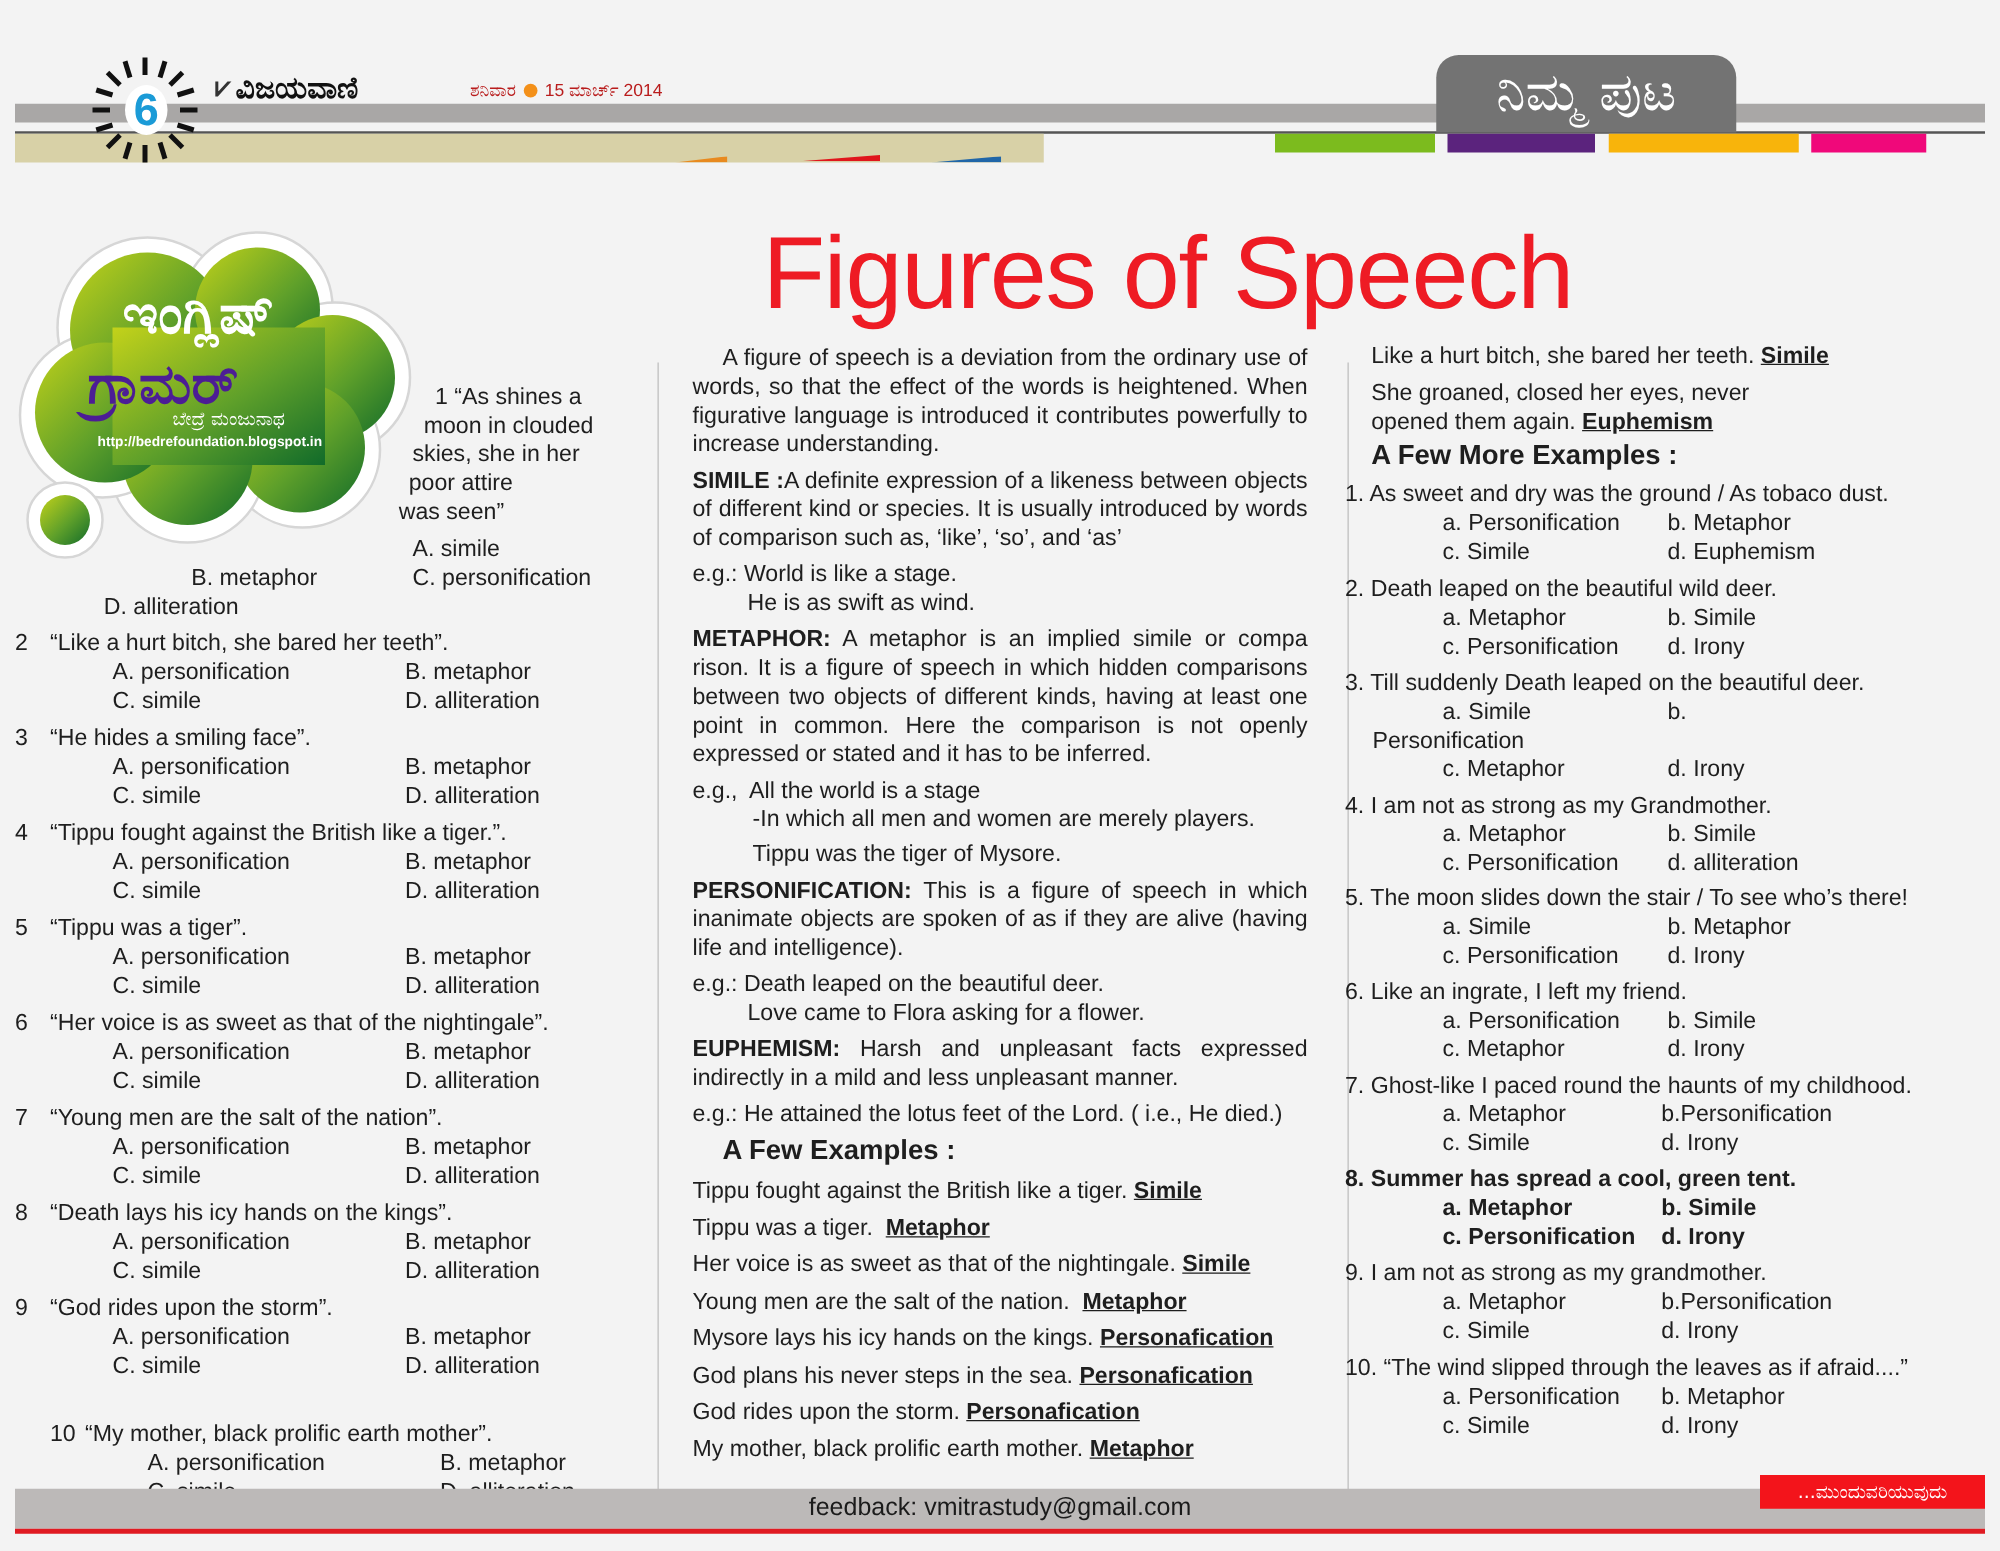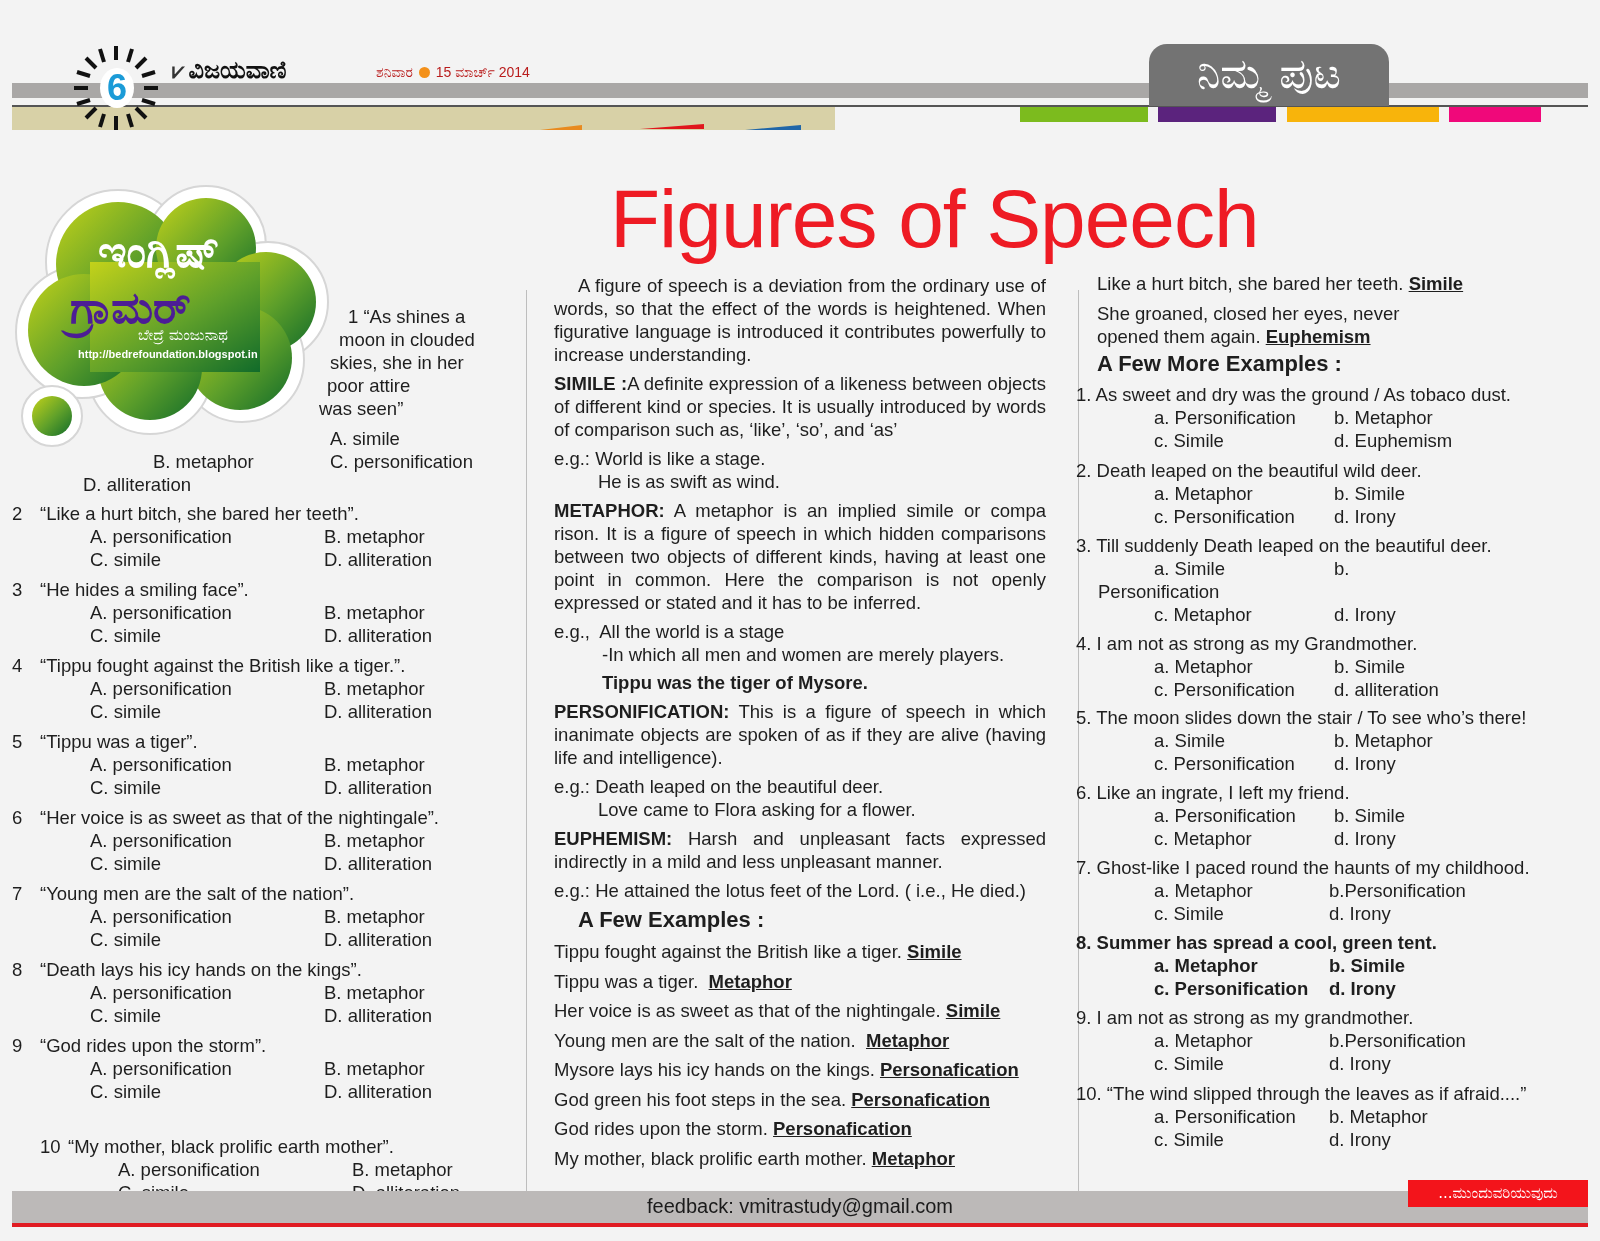--- a/index.html
+++ b/index.html
@@ -247,21 +247,21 @@
     <span>e.g.:</span>
     <span>World is like a stage.</span><br>
     <span class="indent">He is as swift as wind.</span>
   </p>
 
   <p class="just"><span class="b">METAPHOR:</span> <span>A metaphor is an implied simile or compa rison. It is a figure of speech in which hidden comparisons between two objects of different kinds, having at least one point in common. Here the comparison is not openly expressed or stated and it has to be inferred.</span></p>
   <p>
     <span>e.g.,</span>&nbsp;
     <span>All the world is a stage</span><br>
     <span class="indent" style="padding-left:48px;">-In which all men and women are merely players.</span><br>
-    <span style="padding-left:48px;display:inline-block;margin-top:5px;font-weight:bold;">Tippu was the tiger of Mysore.</span>
+    <span style="padding-left:48px;display:inline-block;margin-top:5px;">Tippu was the tiger of Mysore.</span>
   </p>
 
   <p class="just"><span class="b">PERSONIFICATION:</span> <span>This is a figure of speech in which inanimate objects are spoken of as if they are alive (having life and intelligence).</span></p>
   <p>
     <span>e.g.:</span>
     <span>Death leaped on the beautiful deer.</span><br>
     <span class="indent">Love came to Flora asking for a flower.</span>
   </p>
 
   <p class="just"><span class="b">EUPHEMISM:</span> <span>Harsh and unpleasant facts expressed indirectly in a mild and less unpleasant manner.</span></p>
@@ -270,21 +270,21 @@
     <span>He attained the lotus feet of the Lord. ( i.e., He died.)</span>
   </p>
 
   <div class="b" style="font-size:22px;padding-left:24px;margin:2px 0 6px;">A Few Examples :</div>
   <div style="line-height:29.5px;">
     <div><span>Tippu fought against the British like a tiger.</span> <span class="u">Simile</span></div>
     <div><span>Tippu was a tiger.</span>&nbsp; <span class="u">Metaphor</span></div>
     <div><span>Her voice is as sweet as that of the nightingale.</span> <span class="u">Simile</span></div>
     <div><span>Young men are the salt of the nation.</span>&nbsp; <span class="u">Metaphor</span></div>
     <div><span>Mysore lays his icy hands on the kings.</span> <span class="u">Personafication</span></div>
-    <div><span>God green his foot steps in the sea.</span> <span class="u">Personafication</span></div>
+    <div><span>God plans his never steps in the sea.</span> <span class="u">Personafication</span></div>
     <div><span>God rides upon the storm.</span> <span class="u">Personafication</span></div>
     <div><span>My mother, black prolific earth mother.</span> <span class="u">Metaphor</span></div>
   </div>
 </div>
 
 <div class="txt" style="left:1097px;top:272px;font-size:18.5px;">
   <span>Like a hurt bitch, she bared her teeth.</span> <span class="u">Simile</span>
 </div>
 <div class="txt" style="left:1097px;top:302px;font-size:18.5px;">
   <span>She groaned, closed her eyes, never</span><br>

